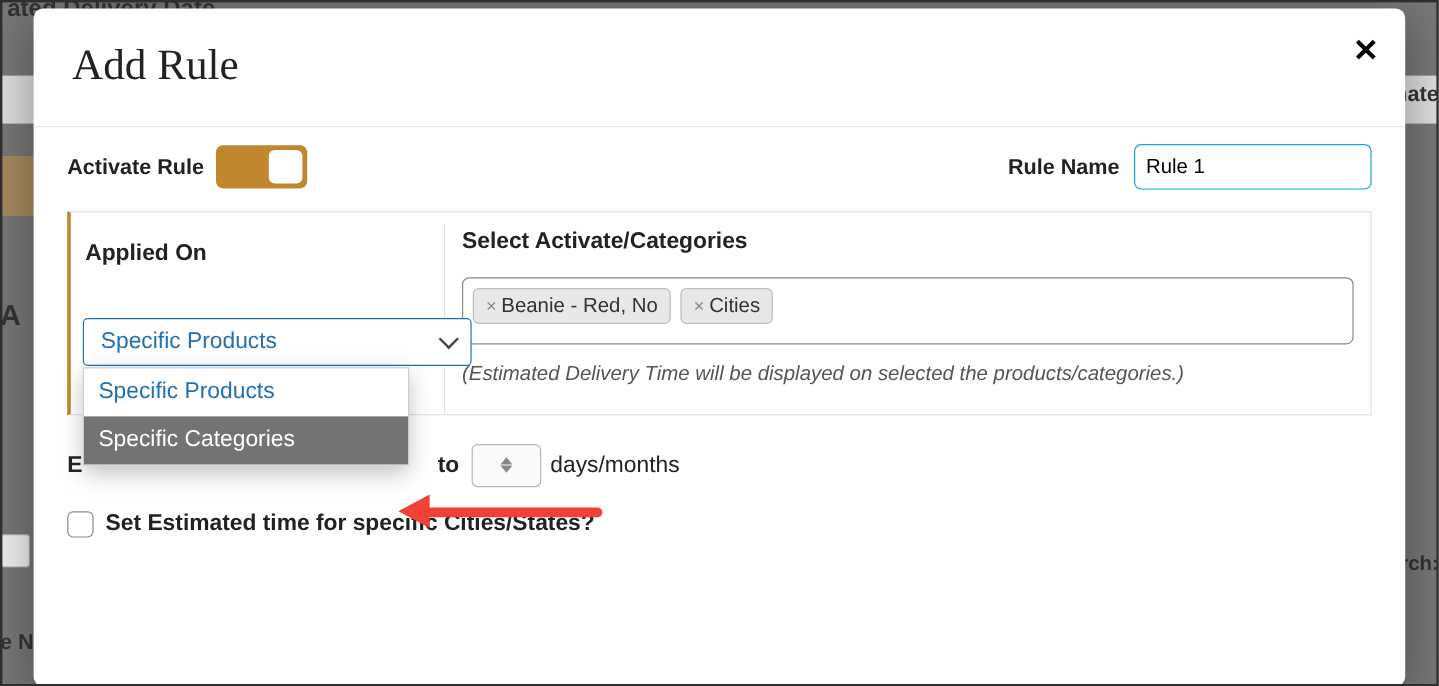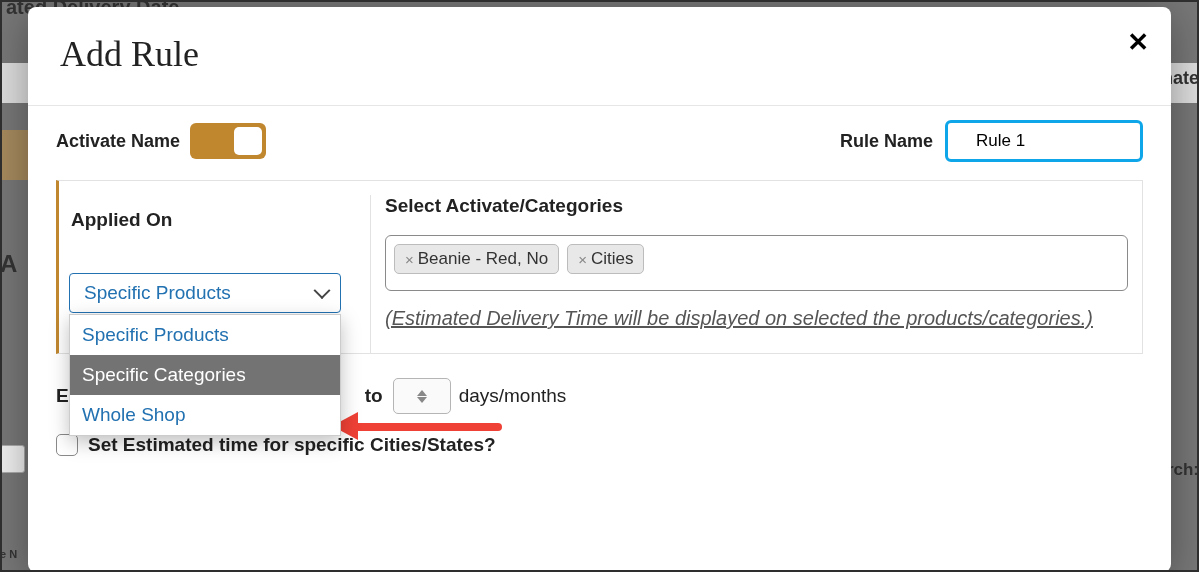--- a/index.html
+++ b/index.html
@@ -19,21 +19,21 @@
     font-size: 20px;
     font-weight: bold;
     color: #333;
     padding: 0 6px;
   }
   .bg-tabs { position:absolute; top:63px; left:0; right:0; height:40px; background:#ddd; }
   .bg-tab-right { position:absolute; right:0; top:68px; font-size:18px; }
   .bg-left-a { position:absolute; left:0; top:250px; font-size:24px; font-weight:bold; }
   .bg-button { position:absolute; left:0; top:130px; width:30px; height:50px; background:#c0872f; }
   .bg-search { position:absolute; right:0; top:460px; font-size:17px; }
-  .bg-en { position:absolute; left:0; top:548px; font-size:11px; font-weight:bold;text-align:center; }
+  .bg-en { position:absolute; left:0; top:525px; font-size:18px; font-weight:bold;text-align:center; }
   .bg-entries { position:absolute; left:0; top:445px; width:25px; height:28px; border:1px solid #aaa; background:#eee; border-radius:3px; }
 
   .modal {
     position: absolute;
     left: 28px; right: 28px; top: 7px; bottom: 0;
     background: #fff;
     border-radius: 8px;
     box-shadow: 0 8px 40px rgba(0,0,0,.35);
     overflow: visible;
   }
@@ -67,23 +67,23 @@
     cursor: pointer;
   }
   .toggle-knob {
     position:absolute; right:4px; top:4px;
     width: 28px; height: 28px;
     background:#fff;
     border-radius:5px;
   }
   .spacer { flex:1; }
   .text-input {
-    border:3px solid #0ea5e9;
+    border:1px solid #0ea5e9;
     border-radius:6px;
-    padding: 8px 28px;
+    padding: 8px 9px;
     font-size: 17px;
     width: 198px;
     margin-left: 12px;
   }
   .panel {
     margin: 0 28px;
     border:1px solid #e2e2e2;
     border-left: 3px solid #c0872f;
     display:flex;
     position: relative;
@@ -97,21 +97,21 @@
   }
   .panel-right {
     flex:1;
     padding: 14px 14px 20px 14px;
   }
   .panel-head { font-size: 19px; font-weight: bold; margin-bottom: 18px; }
   .panel-head-left { padding-left: 2px; }
   .select-wrap {
     margin-top: 42px;
     position: relative;
-    width: 272px;
+    width: 324px;
   }
   .select-btn {
     width: 100%;
     border:1.5px solid #2271b1;
     border-radius:4px;
     padding: 8px 36px 8px 14px;
     font-size: 19px;
     color:#2271b1;
     background:#fff;
     text-align:left;
@@ -158,21 +158,21 @@
     border:1px solid #bcbcbc;
     border-radius:5px;
     padding: 4px 10px;
     font-size: 17px;
     color:#333;
     display:flex;
     align-items:center;
     gap:4px;
   }
   .tag-x { color:#888; cursor:pointer; font-size:15px; }
-  .hint { color:#555; font-size:20px; font-style: italic; margin-top: 12px; line-height:1.5;text-decoration:underline; }
+  .hint { color:#555; font-size:17px; font-style: italic; margin-top: 12px; line-height:1.5; }
 
   .mid-row {
     display:flex;
     align-items:center;
     padding: 24px 28px 10px 28px;
     gap: 8px;
     font-size: 19px;
   }
   .covered-E { font-weight:bold; font-size:19px; }
   .to-text { margin: 0 2px; font-weight: bold; }
@@ -248,41 +248,40 @@
   <div class="bg-search">rch:</div>
   <div class="bg-en">e N</div>
 </div>
 
 <div class="modal">
   <div class="modal-close">✕</div>
   <h1 class="modal-title">Add Rule</h1>
   <div class="hr"></div>
 
   <div class="top-row">
-    <span class="lbl">Activate Name</span>
+    <span class="lbl">Activate Rule</span>
     <div class="toggle">
       <div class="toggle-knob"></div>
     </div>
     <div class="spacer"></div>
     <span class="lbl">Rule Name</span>
     <input class="text-input" value="Rule 1" style="">
   </div>
 
   <div class="panel">
     <div class="panel-left">
       <div class="panel-head panel-head-left">Applied On</div>
       <div class="select-wrap">
         <button class="select-btn">
           <span>Specific Products</span>
           <span class="chev"></span>
         </button>
         <div class="dropdown" id="dd">
             <div class="dd-item">Specific Products</div>
             <div class="dd-item hover">Specific Categories</div>
-            <div class="dd-item">Whole Shop</div>
           </div>
       </div>
     </div>
     <div class="panel-right">
       <div class="panel-head">Select Activate/Categories</div>
       <div class="tagbox" id="tagbox">
           <div class="tag">
             <span class="tag-x">×</span>
             <span>Beanie - Red, No</span>
           </div>

